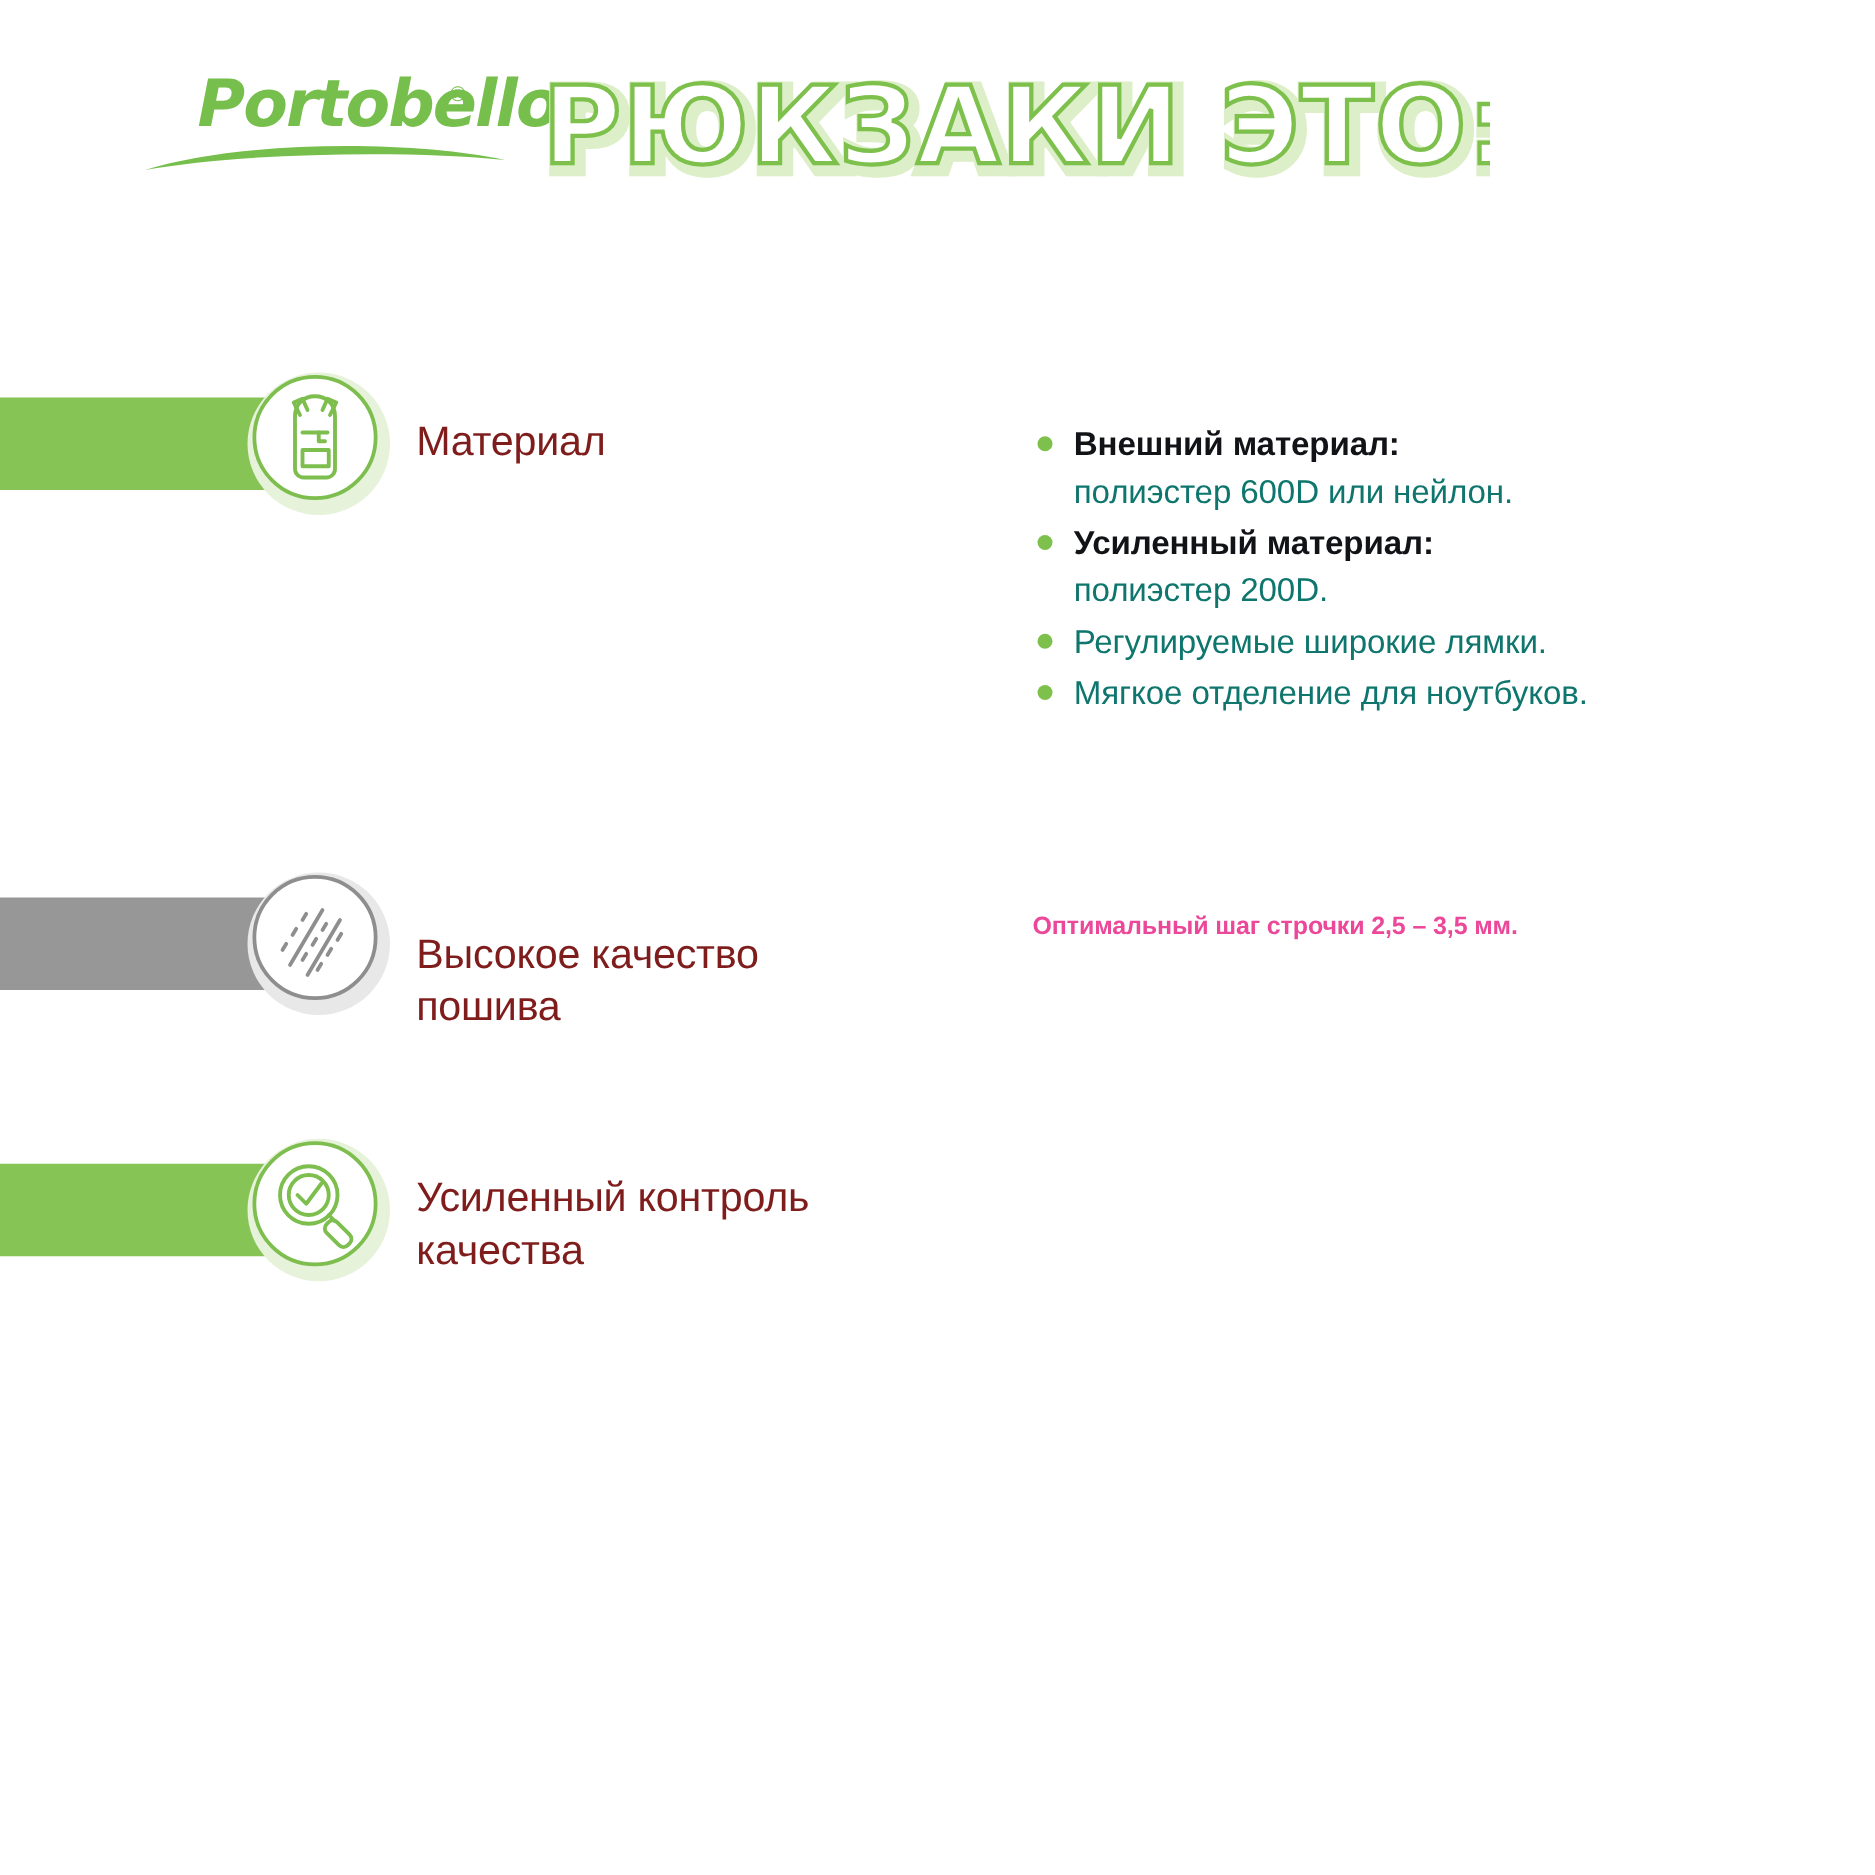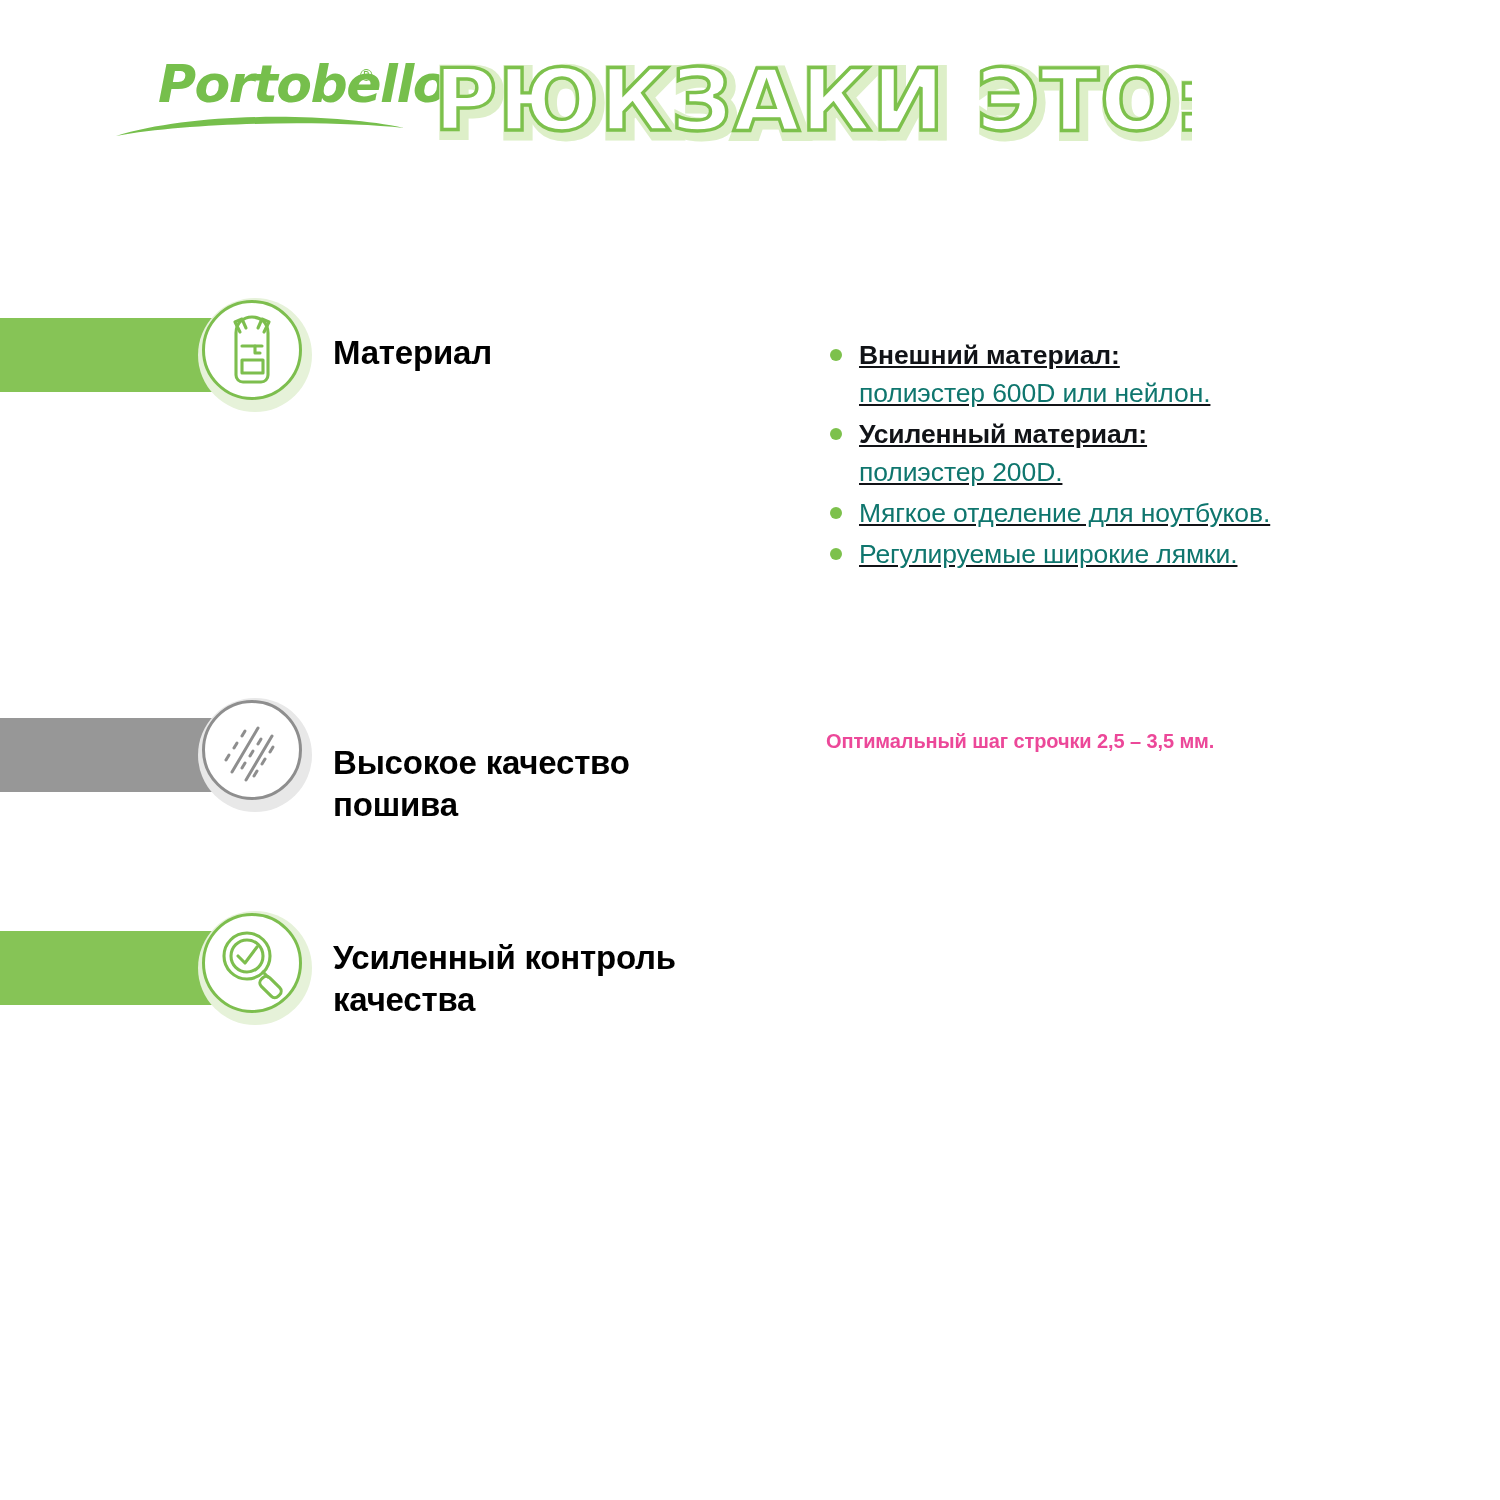--- a/index.html
+++ b/index.html
@@ -110,40 +110,39 @@
   .badge.grey  .disc { border: 3px solid #8E8E8E; }
   .badge .glyph {
     position: absolute;
     left: 4px; top: 2px;
     width: 100px; height: 100px;
   }
 
   .row-title {
     position: absolute;
     left: 333px;
-    font-weight: 700;
+    font-weight: 400;
     font-size: 33px;
     line-height: 42px;
-    color: #000000;
+    color: #7f1d1d;
     letter-spacing: -0.2px;
     white-space: pre-line;
   }
 
   
   .bullets {
     position: absolute;
     left: 826px;
     top: 336px;
     width: 620px;
   }
   .bullet {
     position: relative;
     padding-left: 33px;
     margin-bottom: 3px;
-    text-decoration: underline;
   }
   .bullet .dot {
     position: absolute;
     left: 4px;
     top: 13px;
     width: 12px;
     height: 12px;
     border-radius: 50%;
     background: #7DC14C;
   }
@@ -268,23 +267,23 @@
       <span class="b-head">Внешний материал:</span>
       <span class="b-sub">полиэстер 600D или нейлон.</span>
     </div>
     <div class="bullet">
       <span class="dot"></span>
       <span class="b-head">Усиленный материал:</span>
       <span class="b-sub">полиэстер 200D.</span>
     </div>
     <div class="bullet plain">
       <span class="dot"></span>
+      <span class="b-sub">Регулируемые широкие лямки.</span>
+    </div>
+    <div class="bullet plain">
+      <span class="dot"></span>
       <span class="b-sub">Мягкое отделение для ноутбуков.</span>
     </div>
-    <div class="bullet plain">
-      <span class="dot"></span>
-      <span class="b-sub">Регулируемые широкие лямки.</span>
-    </div>
   </div>
 
   <div class="note">Оптимальный шаг строчки 2,5 – 3,5 мм.</div>
 
 </div>
 
 </body></html>

